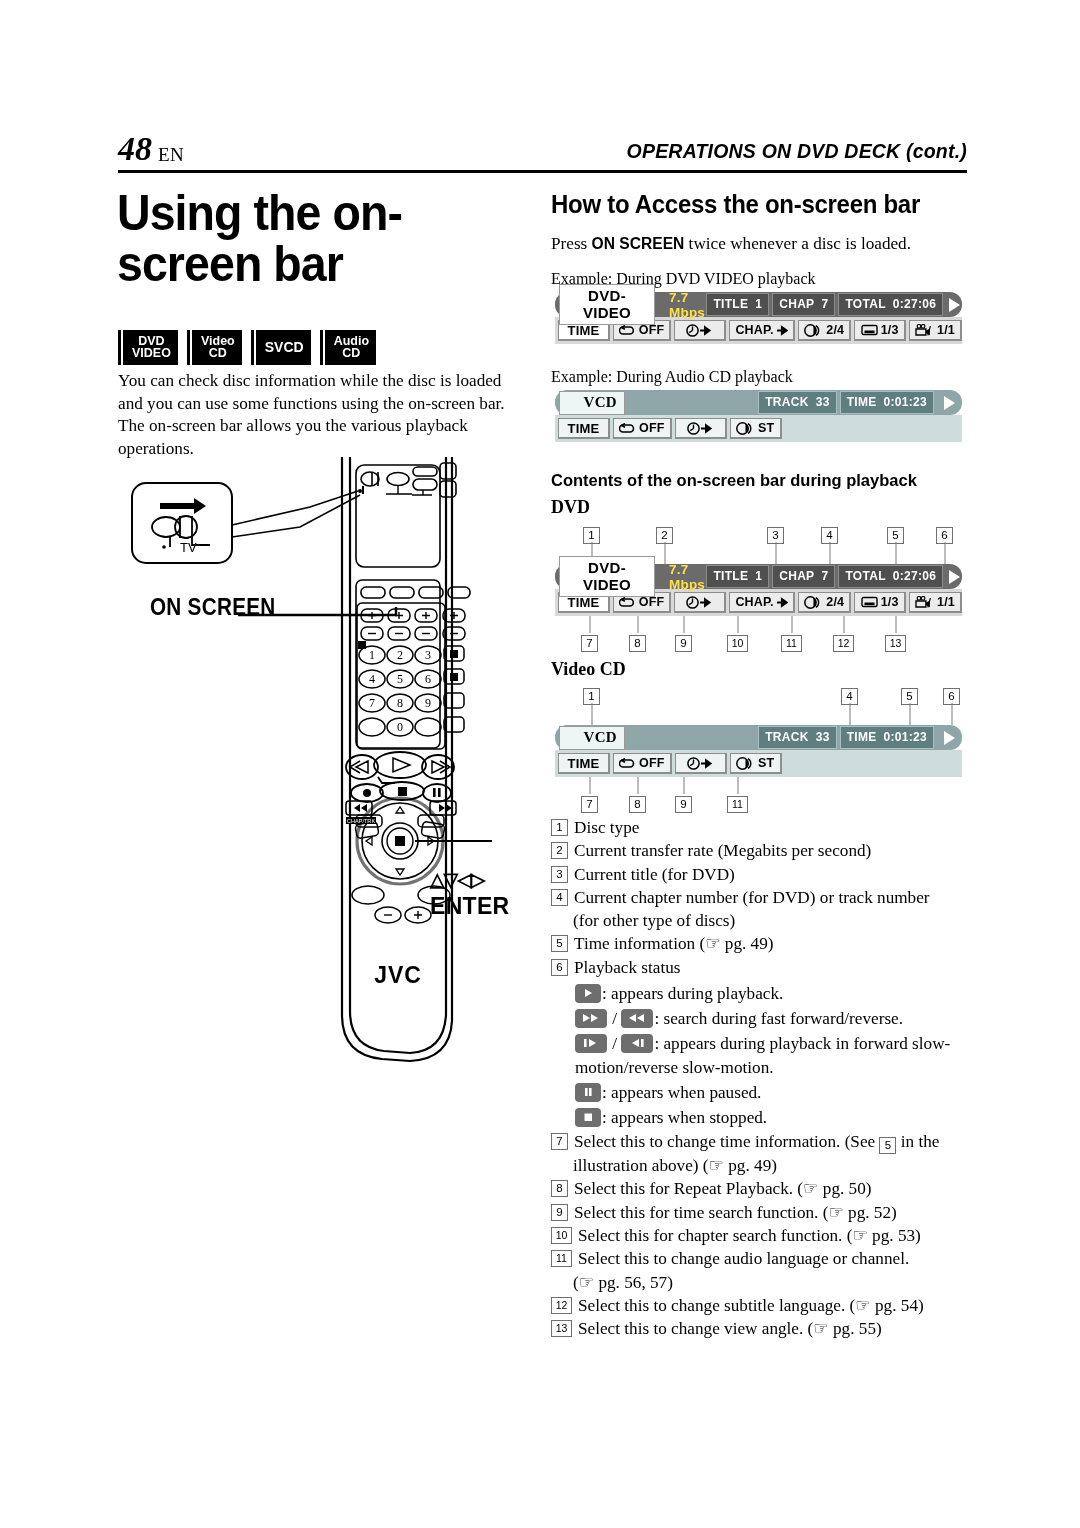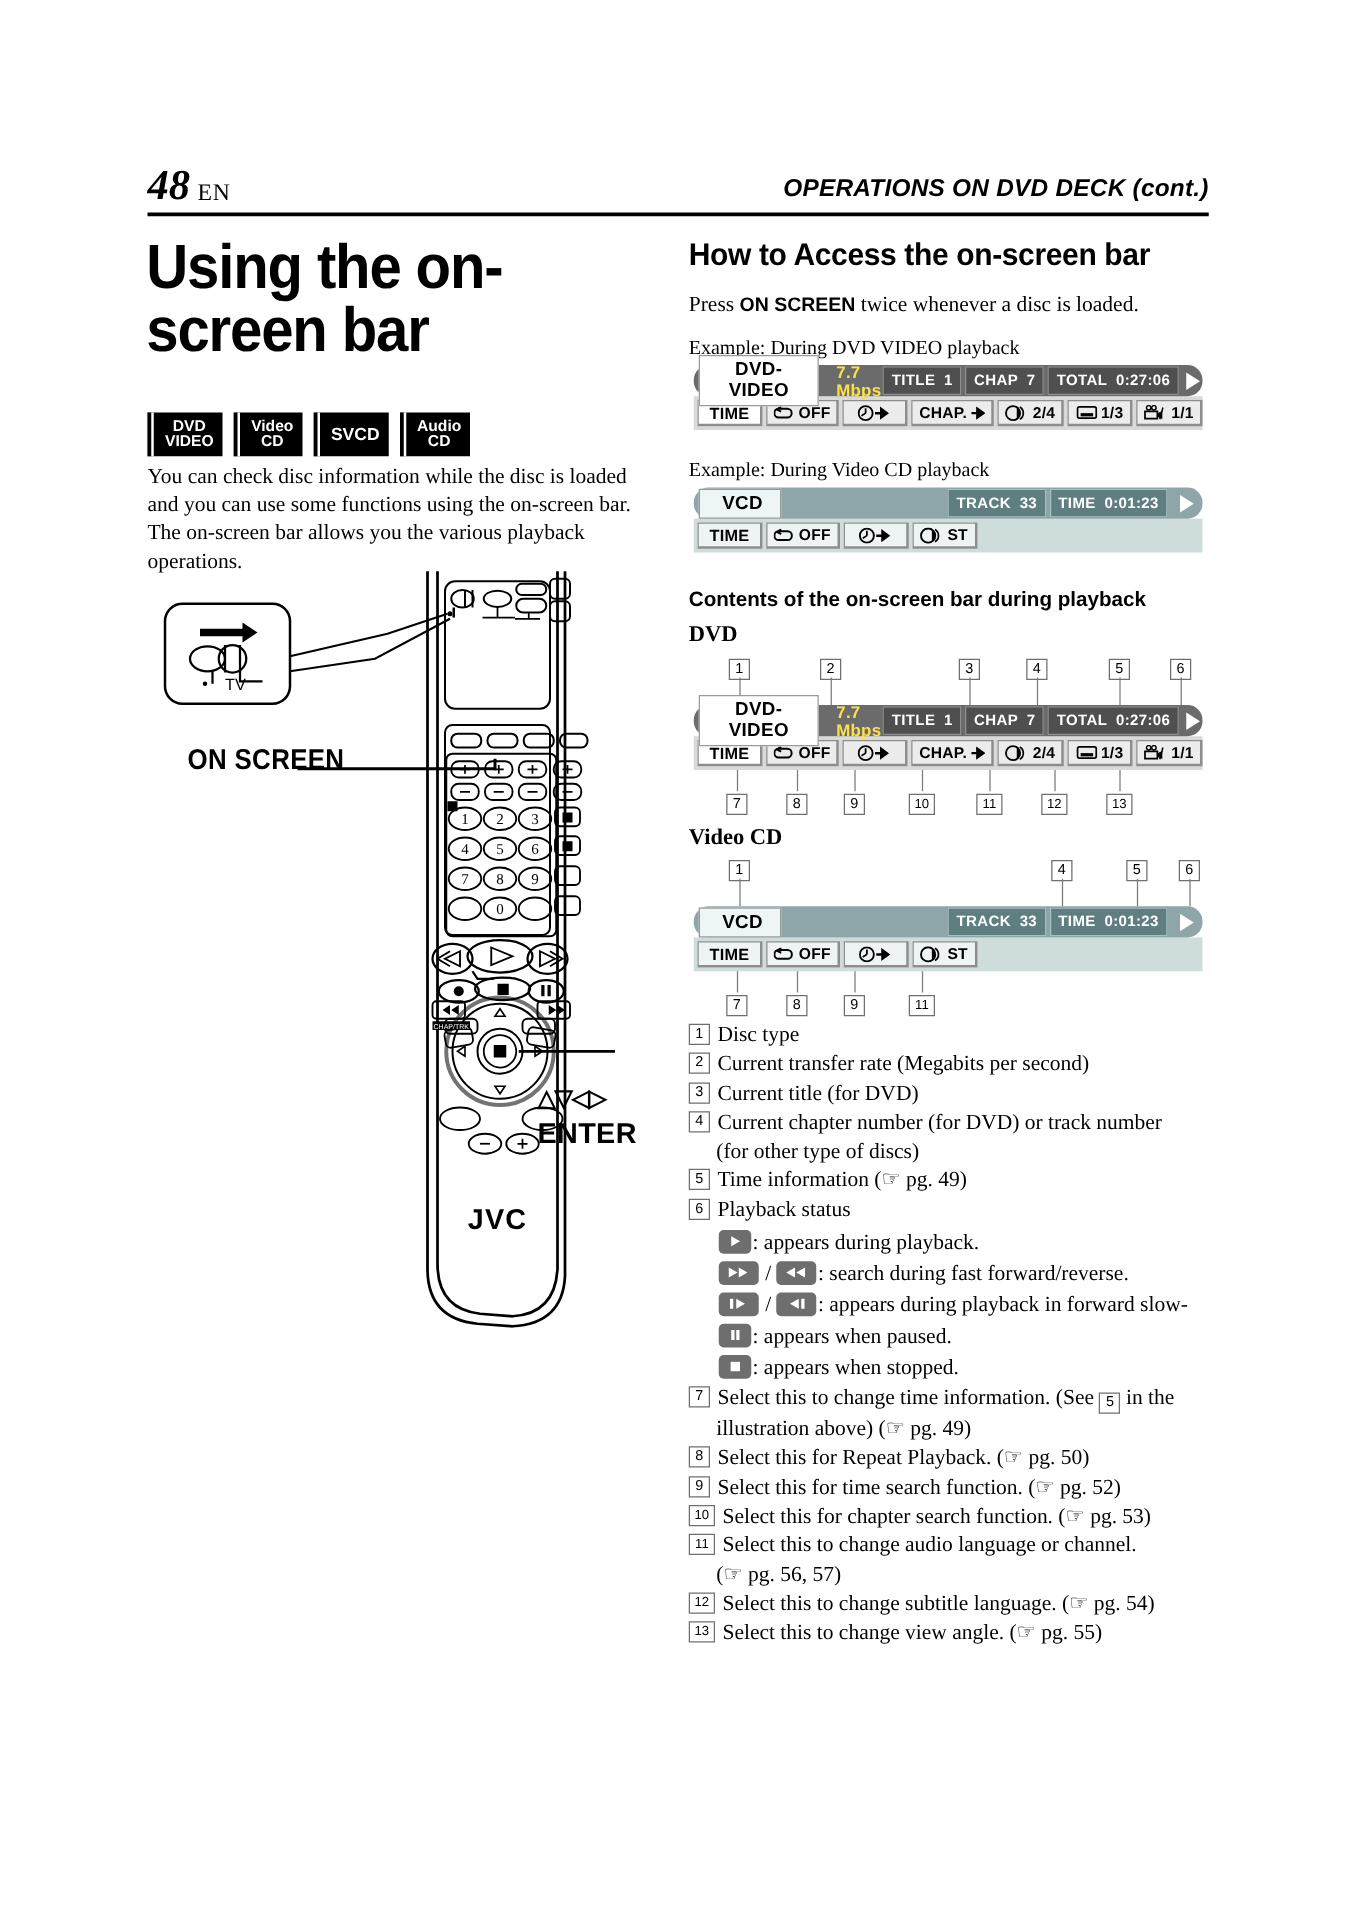--- a/index.html
+++ b/index.html
@@ -127,21 +127,21 @@
   .osd.vcd .osd-row2{ background:#cfdcdc; }
 
   .disc-chip{
     background:#fff; color:#000;
     font-size:15px; font-weight:700; letter-spacing:.3px;
     padding:2px 7px 3px;
     margin-left:4px;
     border:1px solid #9a9a9a;
     min-width:96px; text-align:center;
   }
-  .osd.vcd .disc-chip{ background:#eef5f5; min-width:66px; text-align:center; padding-left:11px;}
+  .osd.vcd .disc-chip{ background:#eef5f5; min-width:66px; text-align:right; padding-left:11px;font-family:Liberation Serif, serif;}
 
   .rate{
     color:#fde047; font-size:13.5px; font-weight:700; margin-left:14px; letter-spacing:.2px;
   }
   .spacer{ flex:1; }
 
   .info-chip{
     background:#4f4f4f; color:#fff;
     border:1px solid #8e8e8e;
     font-size:12px; font-weight:700;
@@ -513,21 +513,21 @@
             <circle cx="8.2" cy="2.2" r="1.8" fill="none" stroke="#000" stroke-width="1.2"></circle>
             <path d="M1 5 H11 V11 H1 Z" fill="none" stroke="#000" stroke-width="1.4"></path>
             <path d="M11 6.6 L15 4.8 V11.2 L11 9.4 Z" fill="#000"></path>
             <path d="M15.5 2 L13 11.5" stroke="#000" stroke-width="1.2"></path>
           </svg>
           <span>1/1</span>
         </div>
       </div>
     </div>
 
-    <div class="caption" style="position:absolute; top:367px; left:0;">Example: During Video CD playback</div>
+    <div class="caption" style="position:absolute; top:367px; left:0;">Example: During Audio CD playback</div>
 
     <div class="osd vcd" style="position:absolute; top:390px; left:4px;">
       <div class="osd-row1">
         <div class="disc-chip">VCD</div>
         <div class="spacer"></div>
         <div class="info-chip">
           <span>TRACK</span>
           <span class="v">33</span>
         </div>
         <div class="info-chip">
@@ -788,20 +788,21 @@
         <span>&nbsp;/&nbsp;</span>
         <span class="sbtn w">
           <svg width="20" height="12" viewBox="0 0 20 12">
               <path d="M12 2 L5 6 L12 10 Z" fill="#fff"></path>
               <rect x="14" y="2" width="2.6" height="8" fill="#fff"></rect>
             </svg>
         </span>
         <span>: appears during playback in forward slow-</span>
       </div>
 
+      <div style="font-size:17.2px; line-height:24px; padding-left:0;">motion/reverse slow-motion.</div>
 
       <div class="status-line">
         <span class="sbtn">
           <svg width="12" height="12" viewBox="0 0 12 12">
               <rect x="3" y="2" width="2.6" height="8" fill="#fff"></rect>
               <rect x="7" y="2" width="2.6" height="8" fill="#fff"></rect>
             </svg>
         </span>
         <span>: appears when paused.</span>
       </div>

